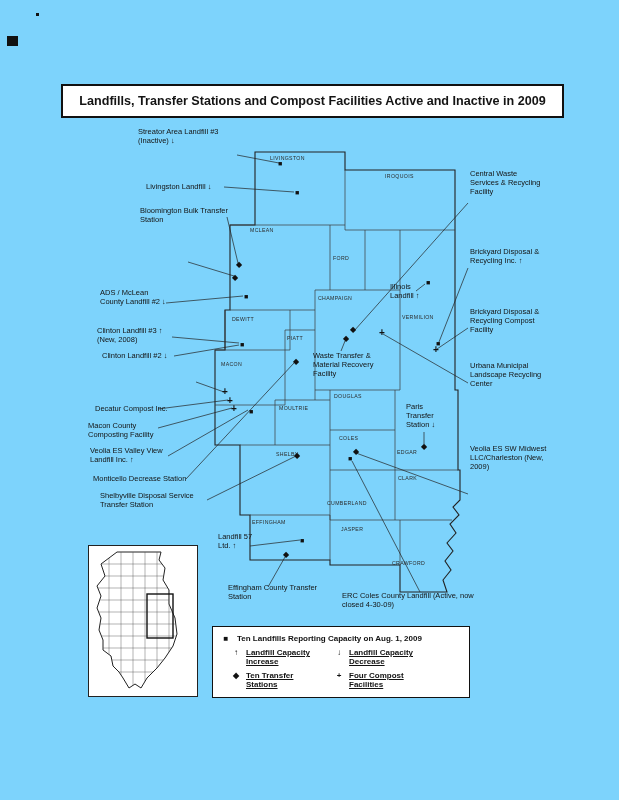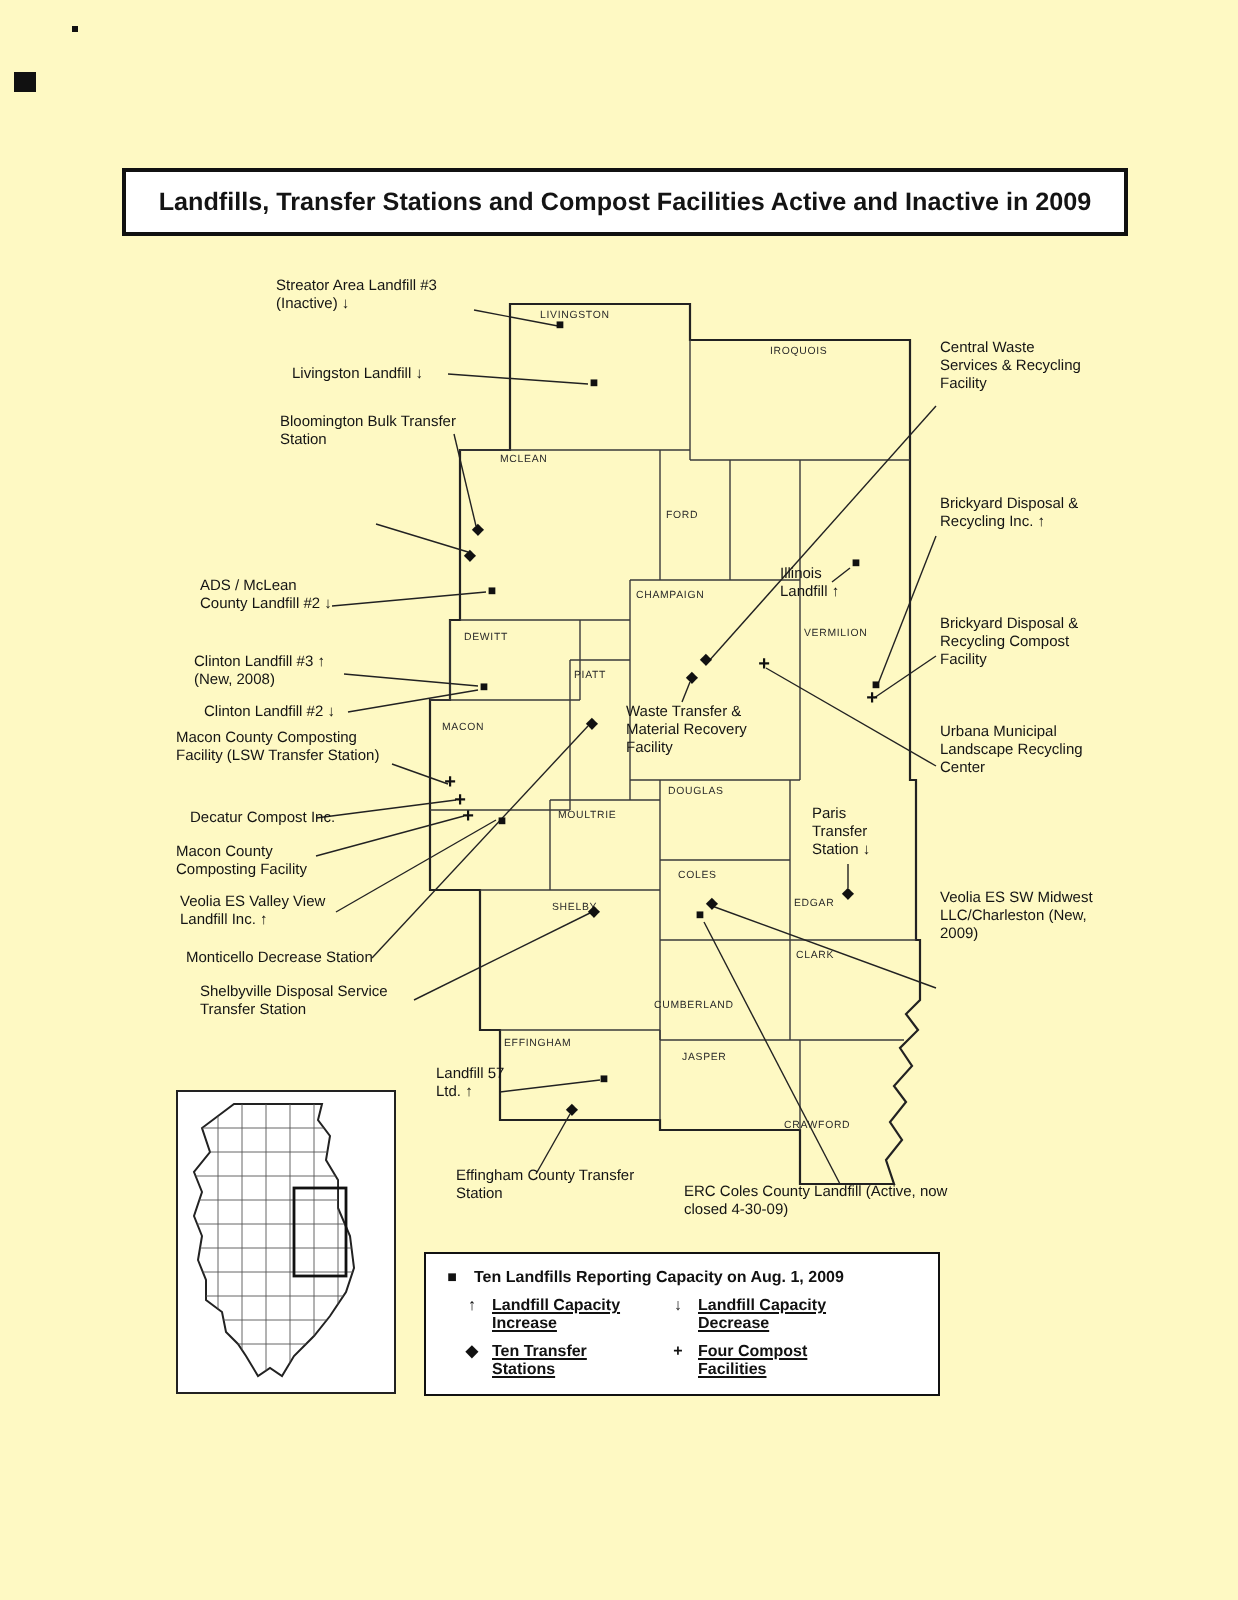--- a/index.html
+++ b/index.html
@@ -1,16 +1,16 @@
 <!DOCTYPE html>
 <html><head>
 <meta charset="utf-8">
 <style>
   html,body{margin:0;padding:0;background:#e8e8e8;}
-  .page{position:relative;width:619px;height:800px;background:#fef9c3;overflow:hidden;
+  .page{position:relative;width:619px;height:800px;background:#7dd3fc;overflow:hidden;
         font-family:"Liberation Sans",sans-serif;color:#141414;}
   .artifact{position:absolute;background:#111;}
   .title-box{position:absolute;left:61px;top:84px;width:499px;height:30px;border:2px solid #111;
              display:flex;align-items:center;justify-content:center;font-size:12.6px;font-weight:bold;
              white-space:nowrap;background:#fff;}
   .map-svg{position:absolute;left:0;top:0;}
   .flabel{position:absolute;font-size:7.5px;line-height:1.2;color:#141414;}
   .clabel{position:absolute;font-size:5.2px;letter-spacing:.35px;color:#2b2b2b;white-space:nowrap;}
   .marker{position:absolute;transform:translate(-50%,-50%);color:#111;line-height:1;}
   .m-landfill{font-size:7px;}
@@ -136,27 +136,26 @@
   <span class="marker m-transfer" style="left:346px;top:339px">◆</span>
   <span class="marker m-transfer" style="left:353px;top:330px">◆</span>
   <span class="marker m-transfer" style="left:424px;top:447px">◆</span>
   <span class="marker m-transfer" style="left:356px;top:452px">◆</span>
   <span class="marker m-compost" style="left:225px;top:392px">+</span>
   <span class="marker m-compost" style="left:230px;top:401px">+</span>
   <span class="marker m-compost" style="left:234px;top:409px">+</span>
   <span class="marker m-compost" style="left:436px;top:350px">+</span>
   <span class="marker m-compost" style="left:382px;top:333px">+</span>
 
-  <div class="flabel" style="left:138px;top:138px;width:108px">Streator Area Landfill #3 (Inactive) ↓</div>
+  <div class="flabel" style="left:138px;top:127px;width:108px">Streator Area Landfill #3 (Inactive) ↓</div>
   <div class="flabel" style="left:146px;top:182px;width:90px">Livingston Landfill ↓</div>
   <div class="flabel" style="left:140px;top:206px;width:90px">Bloomington Bulk Transfer Station</div>
   <div class="flabel" style="left:100px;top:288px;width:70px">ADS / McLean County Landfill #2 ↓</div>
   <div class="flabel" style="left:97px;top:326px;width:80px">Clinton Landfill #3 ↑ (New, 2008)</div>
   <div class="flabel" style="left:102px;top:351px;width:85px">Clinton Landfill #2 ↓</div>
-  <div class="flabel" style="left:88px;top:364px;width:112px">Macon County Composting Facility (LSW Transfer Station)</div>
   <div class="flabel" style="left:95px;top:404px;width:105px">Decatur Compost Inc.</div>
   <div class="flabel" style="left:88px;top:421px;width:85px">Macon County Composting Facility</div>
   <div class="flabel" style="left:90px;top:446px;width:95px">Veolia ES Valley View Landfill Inc. ↑</div>
   <div class="flabel" style="left:93px;top:474px;width:120px">Monticello Decrease Station</div>
   <div class="flabel" style="left:100px;top:491px;width:112px">Shelbyville Disposal Service Transfer Station</div>
   <div class="flabel" style="left:218px;top:532px;width:48px">Landfill 57 Ltd. ↑</div>
   <div class="flabel" style="left:228px;top:583px;width:90px">Effingham County Transfer Station</div>
   <div class="flabel" style="left:390px;top:282px;width:40px">Illinois Landfill ↑</div>
   <div class="flabel" style="left:313px;top:351px;width:78px">Waste Transfer &amp; Material Recovery Facility</div>
   <div class="flabel" style="left:470px;top:169px;width:76px">Central Waste Services &amp; Recycling Facility</div>

